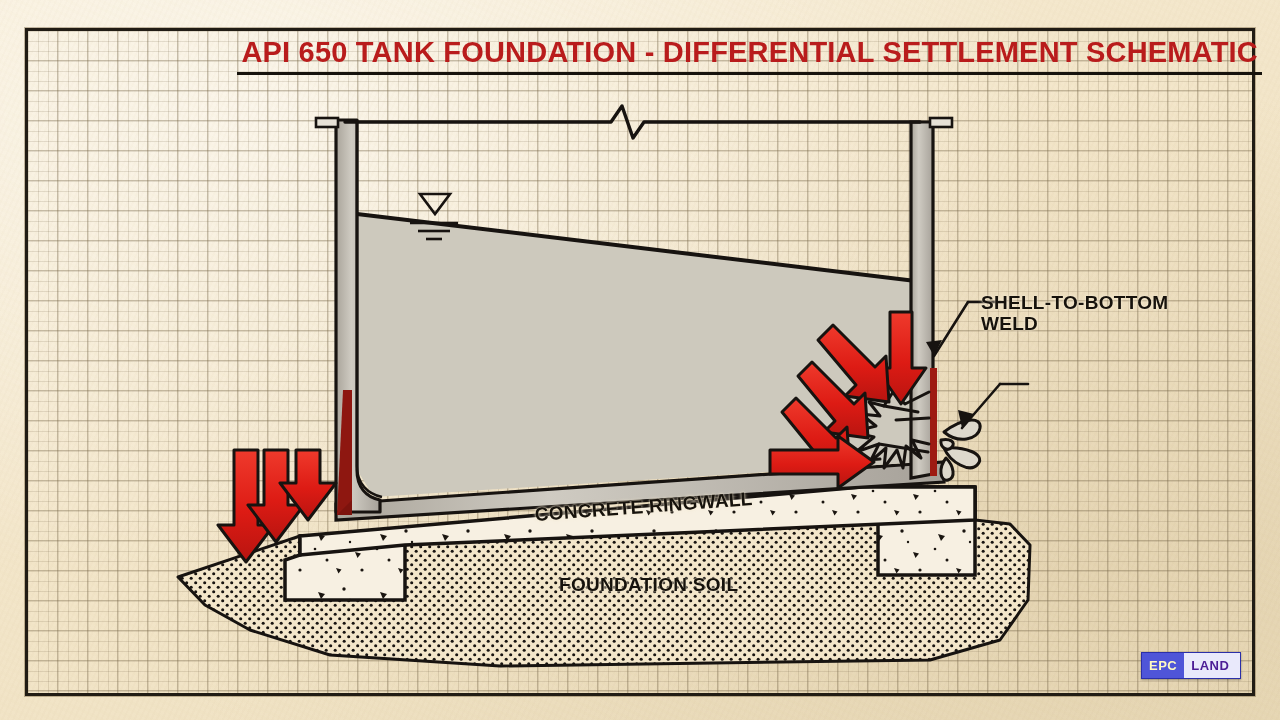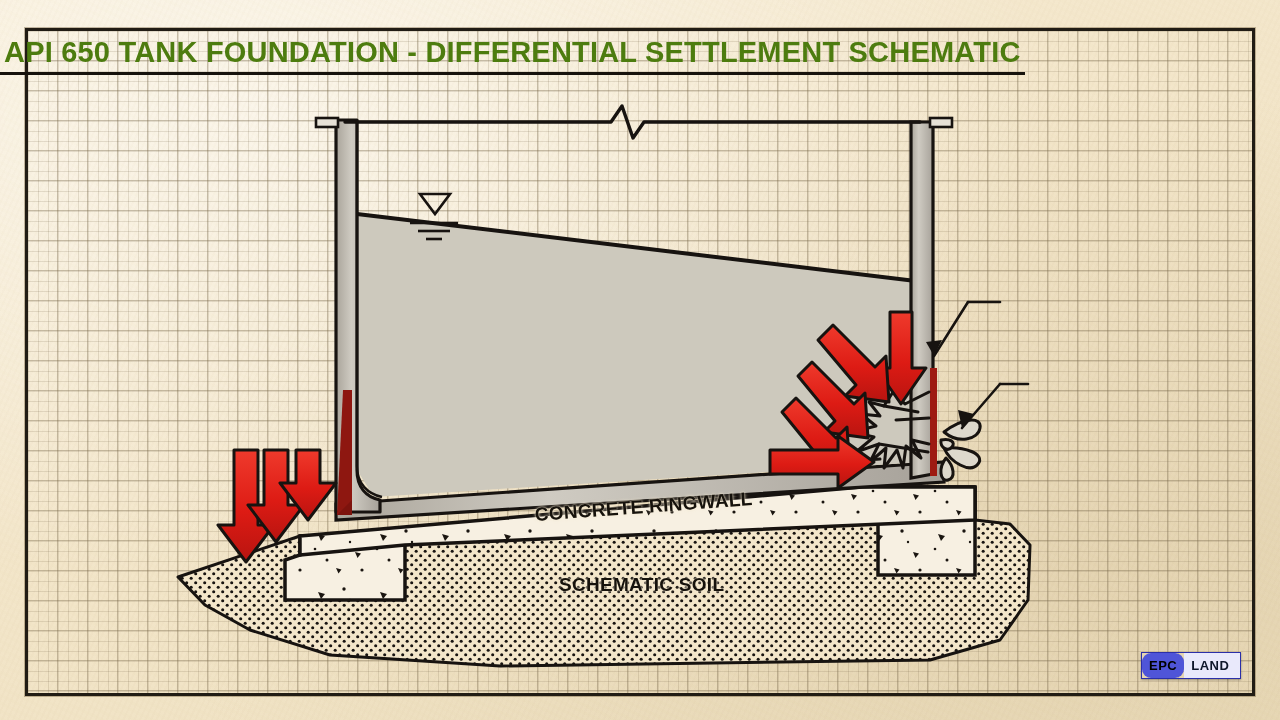--- a/index.html
+++ b/index.html
@@ -24,33 +24,33 @@
      background-image:
        linear-gradient(to right, rgba(120,104,74,.40) 1px, transparent 1px),
        linear-gradient(to bottom, rgba(120,104,74,.40) 1px, transparent 1px);
      background-size:30px 30px;background-position:-1px -1px;}
   #gridmajor{position:absolute;inset:0;
      background-image:
        linear-gradient(to right, rgba(120,104,74,.18) 1px, transparent 1px),
        linear-gradient(to bottom, rgba(120,104,74,.18) 1px, transparent 1px);
      background-size:10px 10px;}
   svg#art{position:absolute;left:0;top:0;width:1280px;height:720px;overflow:visible;}
-  .ttl{position:absolute;left:0;right:0;top:36px;text-align:left;
-       font-size:29px;font-weight:bold;letter-spacing:.2px;color:#4d7c0f;
+  .ttl{position:absolute;left:0;right:18px;top:36px;text-align:right;
+       font-size:29px;font-weight:bold;letter-spacing:.2px;color:#b91c1c;
        font-family:"Liberation Sans",sans-serif;white-space:nowrap;}
   .ttl span{border-bottom:3px solid #16120c;padding:0 4px 3px 4px;display:inline-block;}
   .lbl{position:absolute;font-weight:bold;color:#16120c;line-height:1.12;
        font-size:19px;letter-spacing:.3px;white-space:pre-line;
        text-shadow:0 0 2px rgba(247,236,212,.9),0 0 4px rgba(247,236,212,.8);}
   #logo{position:absolute;left:1141px;top:652px;width:98px;height:25px;
        display:flex;align-items:stretch;border:1px solid #2b2fa8;
        box-shadow:0 1px 2px rgba(0,0,0,.35);}
-  #logo .a{background:#4f55d8;color:#000000;font-weight:bold;font-size:13px;
-       display:flex;align-items:center;padding:0 7px;letter-spacing:.5px;border-radius:9px;}
-  #logo .b{background:#e9e9fb;color:#0f172a;font-weight:bold;font-size:13px;
+  #logo .a{background:#4f55d8;color:#fef9c3;font-weight:bold;font-size:13px;
+       display:flex;align-items:center;padding:0 7px;letter-spacing:.5px;}
+  #logo .b{background:#e9e9fb;color:#4c1d95;font-weight:bold;font-size:13px;
        display:flex;align-items:center;padding:0 7px;letter-spacing:.5px;flex:1;}
 </style>
 </head>
 <body>
 
 <div id="stage">
   <div id="paper"></div>
   <div id="grain"></div>
 
   <div id="frame">
@@ -192,23 +192,25 @@
       <path d="M962,428 L974,414 L958,410 Z"></path>
     </g>
   </svg>
 
   <div class="ttl">
     <span>API 650 TANK FOUNDATION - DIFFERENTIAL SETTLEMENT SCHEMATIC</span>
   </div>
 
 
 
+  <div class="lbl" style="left:981px;top:292px;">SHELL-TO-BOTTOM
+WELD</div>
 
 
   <div class="lbl" style="left:534px;top:504px;transform:rotate(-4.2deg);transform-origin:left top;">CONCRETE RINGWALL</div>
 
-  <div class="lbl" style="left:559px;top:574px;">SCHEMATIC SOIL</div>
+  <div class="lbl" style="left:559px;top:574px;">FOUNDATION SOIL</div>
 
   <div id="logo">
     <div class="a">EPC</div>
     <div class="b">LAND</div>
   </div>
 </div>
 
 </body></html>

